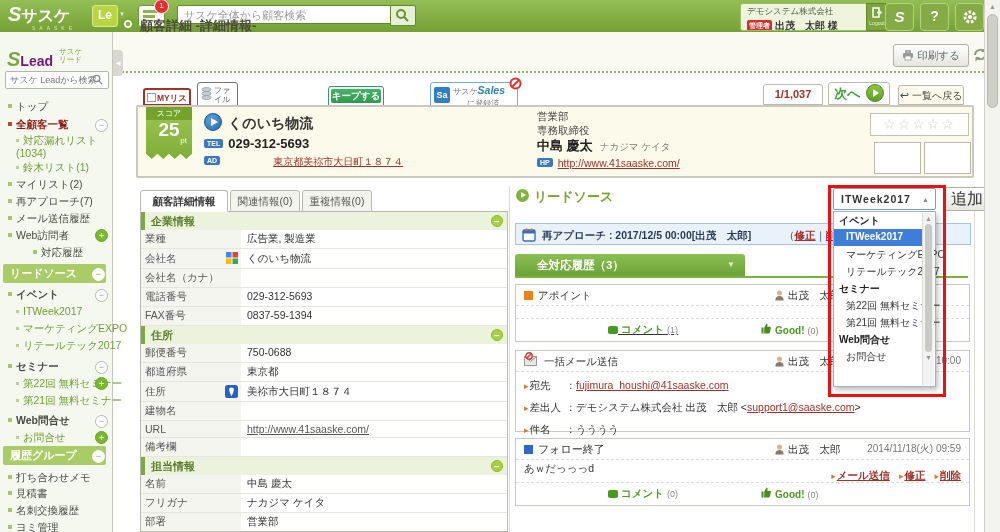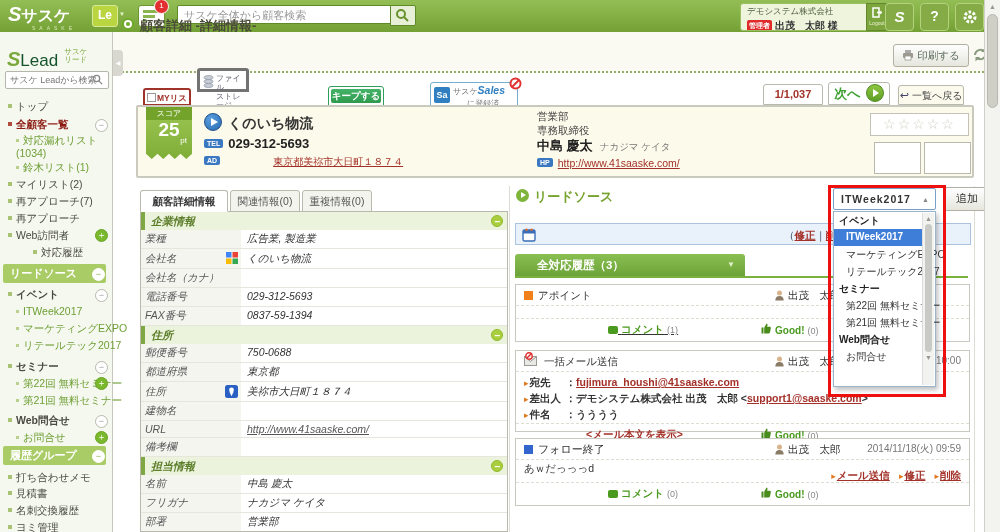--- a/index.html
+++ b/index.html
@@ -60,21 +60,21 @@
   .badge-blue{display:inline-block;background:#3a78c2;color:#fff;font-size:7px;font-weight:bold;
               border-radius:2px;padding:1px 3px;vertical-align:2px;margin-right:5px;}
   #starsbox{position:absolute;left:870px;top:113px;width:97px;height:21px;background:#fff;border:1px solid #c2c2b6;
             text-align:center;color:#cfcfc5;font-size:14px;letter-spacing:2px;line-height:20px;}
   .wbox{position:absolute;top:142px;width:45px;height:30px;background:#fff;border:1px solid #b9b9ad;}
 
   
   .dtab{position:absolute;top:190px;height:22px;border:1px solid #b9b9ad;border-radius:3px 3px 0 0;
         text-align:center;line-height:21px;font-size:10.5px;box-sizing:border-box;cursor:pointer;}
   #dpanel{position:absolute;left:140px;top:211px;width:368px;height:321px;border:1px solid #b9b9ad;
-          background:#fff;box-sizing:border-box;overflow:hidden;font-style:italic;}
+          background:#fff;box-sizing:border-box;overflow:hidden;}
   .sech{position:relative;height:18px;line-height:18px;background:#ebf3dc;border-left:4px solid #7fa743;
         font-weight:bold;font-size:11px;color:#5c7d2a;padding-left:6px;}
   .sech .mini{position:absolute;right:4px;top:3px;width:12px;height:12px;border-radius:50%;background:#a9cf3e;
         border:1px solid #92b92e;color:#fff;font-size:10px;line-height:11px;text-align:center;box-sizing:border-box;cursor:pointer;}
   .drow{display:flex;border-bottom:1px solid #e6e6dd;min-height:16px;font-size:10.5px;}
   .dlbl{width:92px;background:#f5f5f0;color:#555;padding:2px 4px;position:relative;flex-shrink:0;}
   .dval{flex:1;padding:2px 6px;color:#333;}
 
   
   .card{position:absolute;left:515px;width:455px;background:#fff;border:1px solid #c9c9c1;box-sizing:border-box;}
@@ -153,40 +153,40 @@
     <div class="tb-btn" style="left:955px;">
       <svg width="16" height="16" style="margin-top:5px;" viewBox="0 0 16 16">
           <circle cx="8" cy="8" r="5" fill="none" stroke="#fff" stroke-width="3" stroke-dasharray="2.6 1.7"></circle>
           <circle cx="8" cy="8" r="2.1" fill="#fff"></circle>
         </svg>
     </div>
   </div>
 
   <div id="sidebar">
     <div class="abs" style="left:7px;top:16px;">
-      <span style="font-size:20px;font-weight:bold;font-style:italic;color:#7aa83c;">S</span><span style="font-size:17px;font-weight:normal;color:#14532d;">Lead</span>
+      <span style="font-size:20px;font-weight:bold;font-style:italic;color:#7aa83c;">S</span><span style="font-size:14px;font-weight:bold;color:#701a75;">Lead</span>
       <span style="display:inline-block;vertical-align:4px;margin-left:3px;line-height:8px;">
         <span style="font-size:7.5px;color:#7aa83c;display:block;">サスケ</span>
         <span style="font-size:7.5px;color:#7aa83c;display:block;">リード</span>
       </span>
     </div>
     <input type="text" class="abs" style="left: 5px; top: 39px; width: 86px; height: 14px; border: 1px solid rgb(181, 181, 171); border-radius: 2px; font-size: 9px; padding: 1px 12px 1px 4px;" placeholder="サスケ Leadから検索">
     <svg class="abs" style="left:92px;top:42px;" width="11" height="11" viewBox="0 0 12 12">
         <circle cx="5" cy="5" r="3.4" fill="none" stroke="#888" stroke-width="1.4"></circle>
         <line x1="7.5" y1="7.5" x2="11" y2="11" stroke="#888" stroke-width="1.4"></line>
       </svg>
 
     <div class="snav" style="top:68px;"><span class="blt"></span><span>トップ</span></div>
     <div class="snav" style="top:86px;color:#8b1a12;font-weight:bold;"><span class="blt" style="background:#b04a3a;"></span><span>全顧客一覧</span></div>
     <div class="mincirc" style="left:95px;top:87px;">−</div>
     <div class="snav sub wrap" style="top:102px;"><span class="blt"></span><span>対応漏れリスト(1034)</span></div>
     <div class="snav sub" style="top:129px;"><span class="blt"></span><span>鈴木リスト(1)</span></div>
     <div class="snav" style="top:146px;"><span class="blt"></span><span>マイリスト(2)</span></div>
     <div class="snav" style="top:163px;"><span class="blt"></span><span>再アプローチ(7)</span></div>
-    <div class="snav" style="top:180px;"><span class="blt"></span><span>再アプローチ</span></div>
+    <div class="snav" style="top:180px;"><span class="blt"></span><span>メール送信履歴</span></div>
     <div class="snav" style="top:197px;"><span class="blt"></span><span>Web訪問者</span></div>
     <div class="pluscirc" style="left:95px;top:197px;">＋</div>
     <div class="snav" style="top:214px;text-align:center;"><span class="blt"></span><span>対応履歴</span></div>
 
     <div class="secbar" style="top:232px;"><span>リードソース</span></div>
     <div class="mincirc onbar" style="left:92px;top:236px;">−</div>
 
     <div class="snav" style="top:256px;font-weight:bold;"><span class="blt"></span><span>イベント</span></div>
     <div class="mincirc" style="left:95px;top:257px;">−</div>
     <div class="snav sub" style="top:273px;"><span class="blt"></span><span>ITWeek2017</span></div>
@@ -228,21 +228,21 @@
   <svg class="abs" style="left:972px;top:46px;" width="17" height="17" viewBox="0 0 17 17">
       <path d="M3 9a5.5 5.5 0 0 1 9.5-3.5" fill="none" stroke="#8a9a80" stroke-width="2"></path>
       <path d="M13.5 1.5v4.5H9z" fill="#8a9a80"></path>
       <path d="M14 8a5.5 5.5 0 0 1-9.5 3.5" fill="none" stroke="#8a9a80" stroke-width="2"></path>
       <path d="M3.5 15.5V11H8z" fill="#8a9a80"></path>
     </svg>
 
   <div class="tab" style="left:143px;top:88px;width:48px;height:18px;border:2px solid #a03329;line-height:14px;text-align:center;">
     <span style="display:inline-block;width:7px;height:7px;border:1px solid #999;background:#fff;vertical-align:-1px;margin-right:1px;"></span><span style="font-size:8.5px;font-weight:bold;color:#a03329;">MYリスト</span>
   </div>
-  <div class="tab" style="left:197px;top:68px;width:52px;height:24px;border:3px solid #737373;">
+  <div class="tab" style="left:197px;top:82px;width:41px;height:24px;border:1px solid #737373;">
     <svg width="11" height="14" style="position:absolute;left:3px;top:4px;" viewBox="0 0 11 14">
         <ellipse cx="5.5" cy="2.5" rx="4.5" ry="2" fill="#c9ced6" stroke="#8a94a4" stroke-width=".7"></ellipse>
         <ellipse cx="5.5" cy="6.5" rx="4.5" ry="2" fill="#c9ced6" stroke="#8a94a4" stroke-width=".7"></ellipse>
         <ellipse cx="5.5" cy="10.5" rx="4.5" ry="2" fill="#c9ced6" stroke="#8a94a4" stroke-width=".7"></ellipse>
       </svg>
     <div style="margin:3px 0 0 16px;font-size:8px;color:#667;line-height:9px;"><span>ファイル</span><br><span>ストレージ</span></div>
   </div>
   <div class="tab" style="left:328px;top:86px;width:56px;height:20px;border:1px solid #2ea05c;padding:2px;">
     <div style="height:14px;background:linear-gradient(#43b368,#2f9a4e);border-radius:2px;color:#fff;font-weight:bold;font-size:9.5px;text-align:center;line-height:14px;">キープする</div>
   </div>
@@ -391,20 +391,21 @@
   </div>
   <div class="abs" style="left:534px;top:188px;font-size:13px;font-weight:bold;color:#76a32c;">リードソース</div>
 
   <div class="abs" style="left:515px;top:223px;width:456px;height:22px;background:#e9f1fb;border:1px solid #aac4e0;box-sizing:border-box;">
     <svg style="position:absolute;left:6px;top:4px;" width="14" height="14" viewBox="0 0 14 14">
         <rect x="1" y="2" width="12" height="11" rx="1.5" fill="#fff" stroke="#3a6fb8" stroke-width="1.4"></rect>
         <rect x="1" y="2" width="12" height="3.5" fill="#3a6fb8"></rect>
         <circle cx="4.5" cy="1.8" r="1.2" fill="#e06a2a"></circle>
         <circle cx="9.5" cy="1.8" r="1.2" fill="#e06a2a"></circle>
       </svg>
+    <span style="position:absolute;left:26px;top:5px;font-size:10.5px;font-weight:bold;color:#2a3a5a;">再アプローチ : 2017/12/5 00:00[出茂　太郎]</span>
     <span style="position:absolute;left:268px;top:5px;font-size:10.5px;color:#2a3a5a;">
       <span>（</span><a class="rlink" style="font-weight:bold;">修正</a><span>｜</span><a class="rlink" style="font-weight:bold;">削除</a><span>）</span>
     </span>
   </div>
 
   <div class="abs" style="left:515px;top:254px;width:230px;height:22px;background:linear-gradient(#8abf52,#6ca338);border-radius:3px 3px 0 0;color:#fff;font-weight:bold;font-size:11.5px;line-height:22px;padding-left:22px;box-sizing:border-box;cursor:pointer;">
     <span>全対応履歴（3）</span>
     <span style="position:absolute;right:10px;top:0;font-size:8px;color:#dff0c6;">▼</span>
   </div>
   <div class="abs" style="left:515px;top:276px;width:453px;height:2px;background:#79b23f;"></div>
@@ -443,21 +444,21 @@
           <line x1="1.8" y1="6.2" x2="6.2" y2="1.8" stroke="#e03030" stroke-width="1.4"></line>
         </svg>
       <span style="font-size:10.5px;">一括メール送信</span>
       <svg style="position:absolute;left:258px;top:5px;" width="11" height="11" viewBox="0 0 10 11">
           <circle cx="5" cy="3" r="2.5" fill="#d9b38c"></circle>
           <path d="M.8 10.5c0-3 1.8-4.4 4.2-4.4s4.2 1.4 4.2 4.4z" fill="#8a7a66"></path>
         </svg>
       <span class="persontag" style="left:272px;top:0;">出茂　太郎</span>
       <span class="datetag" style="right:8px;top:0;">2014/8/12(火) 10:00</span>
     </div>
-    <div style="padding:3px 0 0 8px;font-size:10.5px;line-height:15px;font-weight:bold;">
+    <div style="padding:3px 0 0 8px;font-size:10.5px;line-height:21px;">
       <div><span class="oarr">▸</span><span style="display:inline-block;width:36px;">宛先</span><span>：</span><a class="rlink">fujimura_houshi@41saaske.com</a></div>
       <div><span class="oarr">▸</span><span style="display:inline-block;width:36px;">差出人</span><span>：</span><span>デモシステム株式会社 出茂　太郎 &lt;</span><a class="rlink">support1@saaske.com</a><span>&gt;</span></div>
       <div><span class="oarr">▸</span><span style="display:inline-block;width:36px;">件名</span><span>：</span><span>うううう</span></div>
     </div>
     <div class="cfoot">
       <a class="arrlink" style="position:absolute;left:70px;top:4px;">&lt;メール本文を表示&gt;</a>
       <span style="position:absolute;left:245px;top:4px;">
         <svg width="11" height="11" viewBox="0 0 11 11">
             <path d="M0.5 4.5h2v6h-2z M3.2 10.5V4.8L5.5 0.5c.9.2 1.2.9 1 1.7l-.4 1.6h2.6c.8 0 1.3.6 1.1 1.4l-.8 4.1c-.1.7-.7 1.2-1.4 1.2z" fill="#4a8c1c"></path>
           </svg>
@@ -493,21 +494,21 @@
           </svg>
         <span class="gcomment" style="font-size:10px;">Good!</span> <span class="gcount">(0)</span>
       </span>
     </div>
   </div>
 
   <div id="combobox">
     <span>ITWeek2017</span>
     <span style="position:absolute;right:5px;top:1px;font-size:7px;color:#888;">▲</span>
   </div>
-  <div class="abs btn-gray" style="left:944px;top:187px;width:44px;height:22px;text-align:center;line-height:21px;font-size:11px;color:#333;">追加</div>
+  <div class="abs btn-gray" style="left:944px;top:187px;width:44px;height:22px;text-align:center;line-height:21px;font-size:16px;color:#333;">追加</div>
 
   <div id="ddpanel">
     <div class="ddgroup">イベント</div>
     <div class="ddopt sel" style="width:78px;">ITWeek2017</div>
     <div class="ddopt">マーケティングEXPO</div>
     <div class="ddopt">リテールテック2017</div>
     <div class="ddgroup">セミナー</div>
     <div class="ddopt">第22回 無料セミナー</div>
     <div class="ddopt">第21回 無料セミナー</div>
     <div class="ddgroup">Web問合せ</div>

